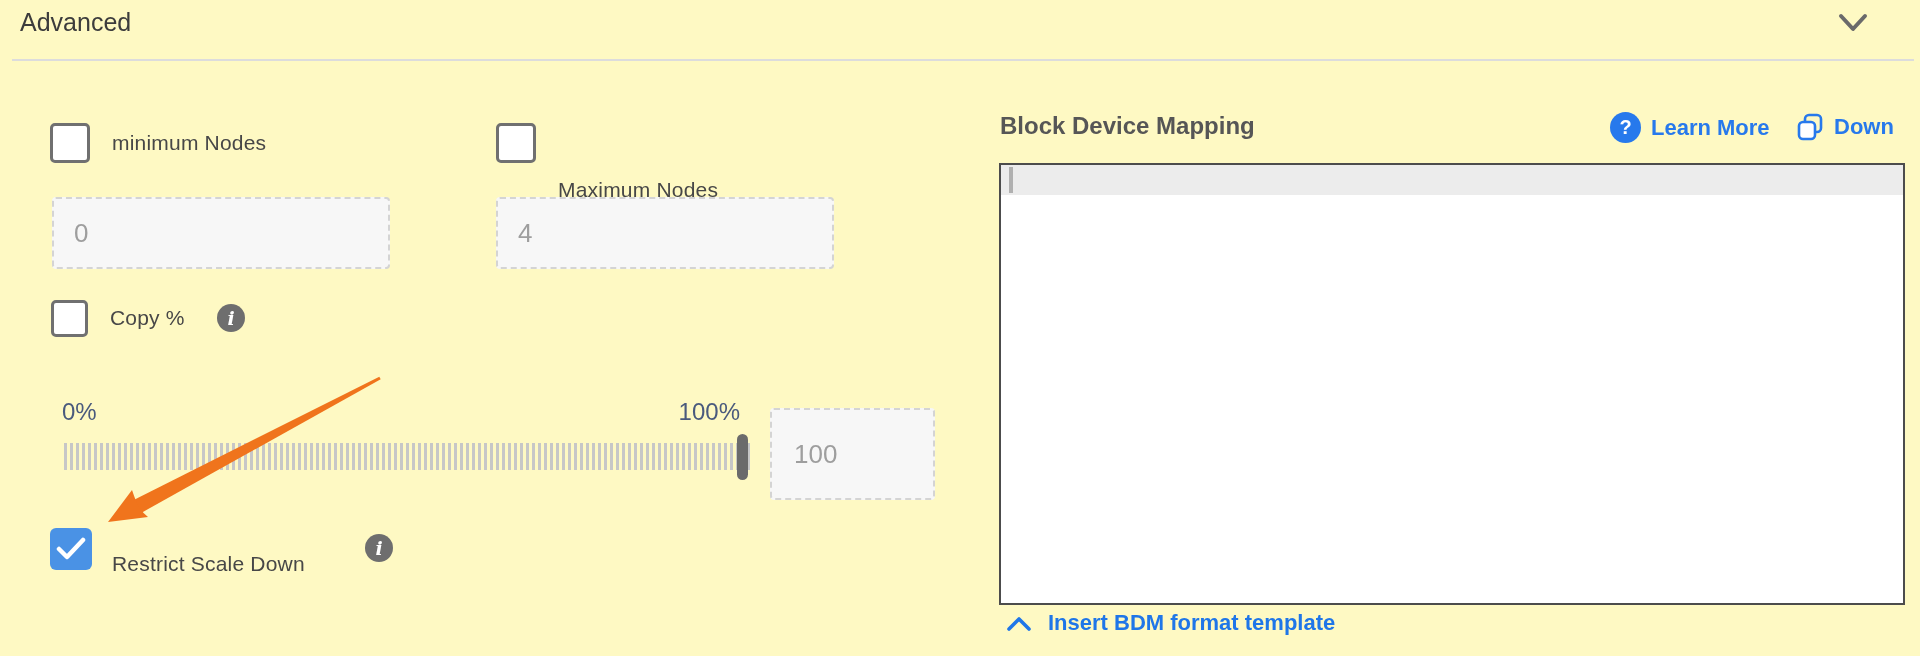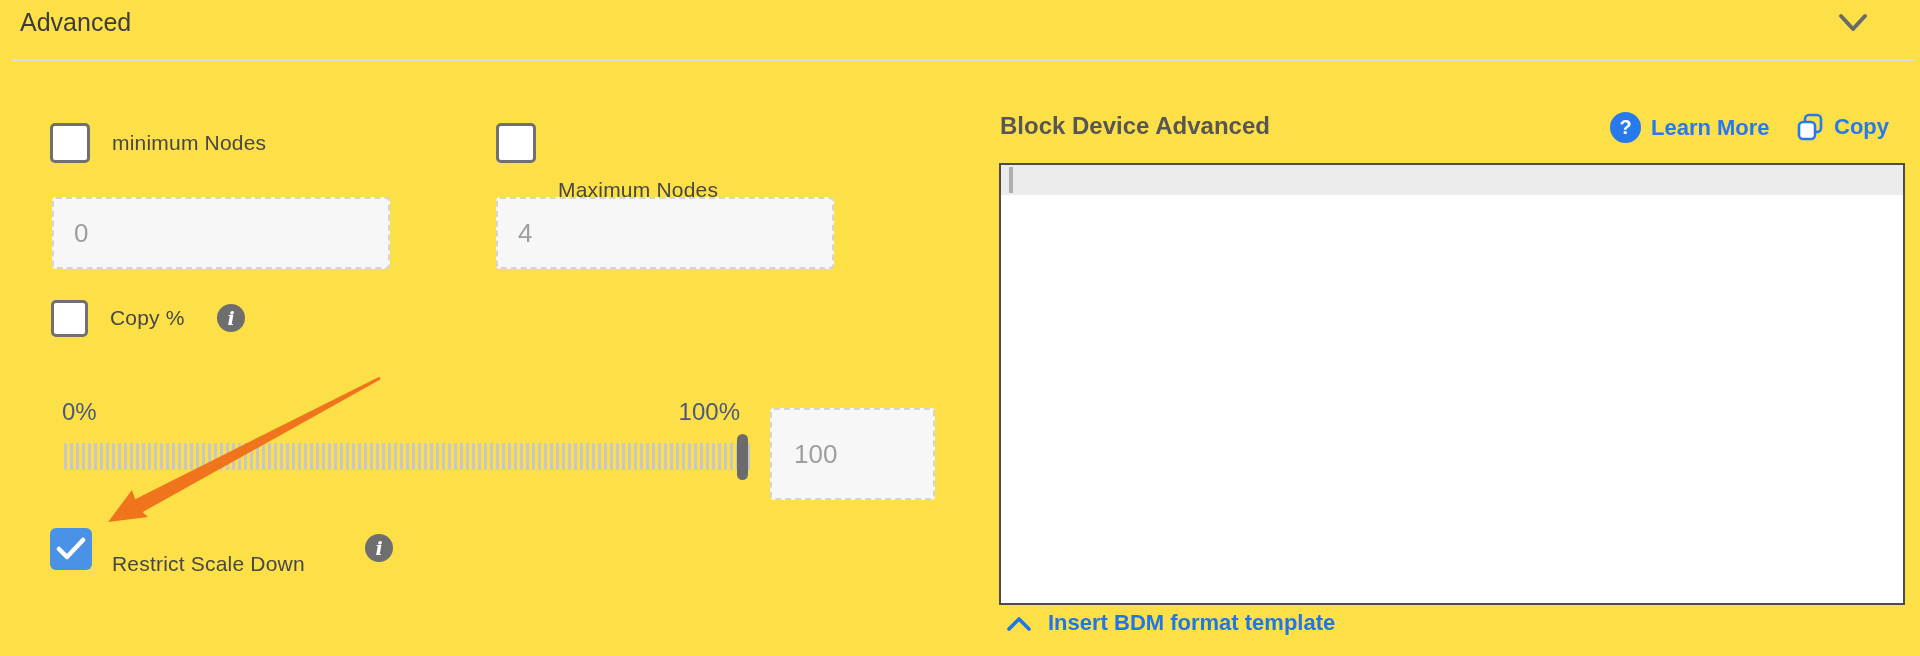--- a/index.html
+++ b/index.html
@@ -1,18 +1,18 @@
 <!DOCTYPE html>
 <html><head>
 <meta charset="utf-8">
 <style>
   * { margin:0; padding:0; box-sizing:border-box; }
   html,body { background:#ffffff; }
   body { font-family:"Liberation Sans", sans-serif; }
-  .stage { position:relative; width:1920px; height:656px; background:#fde047; overflow:hidden; }
+  .stage { position:relative; width:1920px; height:656px; background:#fef9c3; overflow:hidden; }
 
   
   .adv-title { position:absolute; left:20px; top:8px; font-size:25px; font-weight:500; color:#3c3c3c; }
   .hdr-chevron { position:absolute; left:1838px; top:12px; cursor:pointer; }
   .divider { position:absolute; left:12px; right:6px; top:59px; height:2px; background:#dcdcdc; }
 
   
   .cb { position:absolute; width:40px; height:40px; border:3px solid #707070; border-radius:5px; background:#fff; cursor:pointer; }
   .cb-label { position:absolute; font-size:21px; font-weight:400; color:#474747; letter-spacing:0.2px; }
   .cb-checked { position:absolute; width:42px; height:42px; border-radius:6px; background:#4a92e5; cursor:pointer; display:flex; align-items:center; justify-content:center; }
@@ -88,35 +88,35 @@
   <div class="cb-label" style="left:112px; top:536px;margin-top:16px;">Restrict Scale Down</div>
   <div class="info-badge" style="left:365px; top:534px;">
     <span>i</span>
   </div>
 
   <svg class="anno-arrow" width="330" height="190" viewBox="0 0 330 190">
     <polygon points="309.3,26.7 63.7,150.0 70.7,163.2 310.7,29.3" fill="#f0741c"></polygon>
     <path d="M38,172 L62,140 Q66,152 69,157 Q72,162 78,167 Z" fill="#f0741c"></path>
   </svg>
 
-  <div class="bdm-title">Block Device Advanced</div>
+  <div class="bdm-title">Block Device Mapping</div>
 
   <div class="blue-link" style="left:1610px; top:112px;">
     <div class="q-badge">
       <span>?</span>
     </div>
     <span class="lbl">Learn More</span>
   </div>
 
   <div class="blue-link" style="left:1796px; top:112px;">
     <svg width="28" height="30" viewBox="0 0 28 30">
       <rect x="9" y="3" width="16" height="17" rx="4" fill="none" stroke="#2779ec" stroke-width="2.6"></rect>
       <rect x="3" y="10" width="16" height="17" rx="4" fill="#ffffff" stroke="#2779ec" stroke-width="2.6"></rect>
     </svg>
-    <span class="lbl">Copy</span>
+    <span class="lbl">Down</span>
   </div>
 
   <div class="editor">
     <div class="editor-activeline">
       <div class="editor-cursor"></div>
       <span></span>
     </div>
   </div>
 
   <div class="blue-link insert-row">

